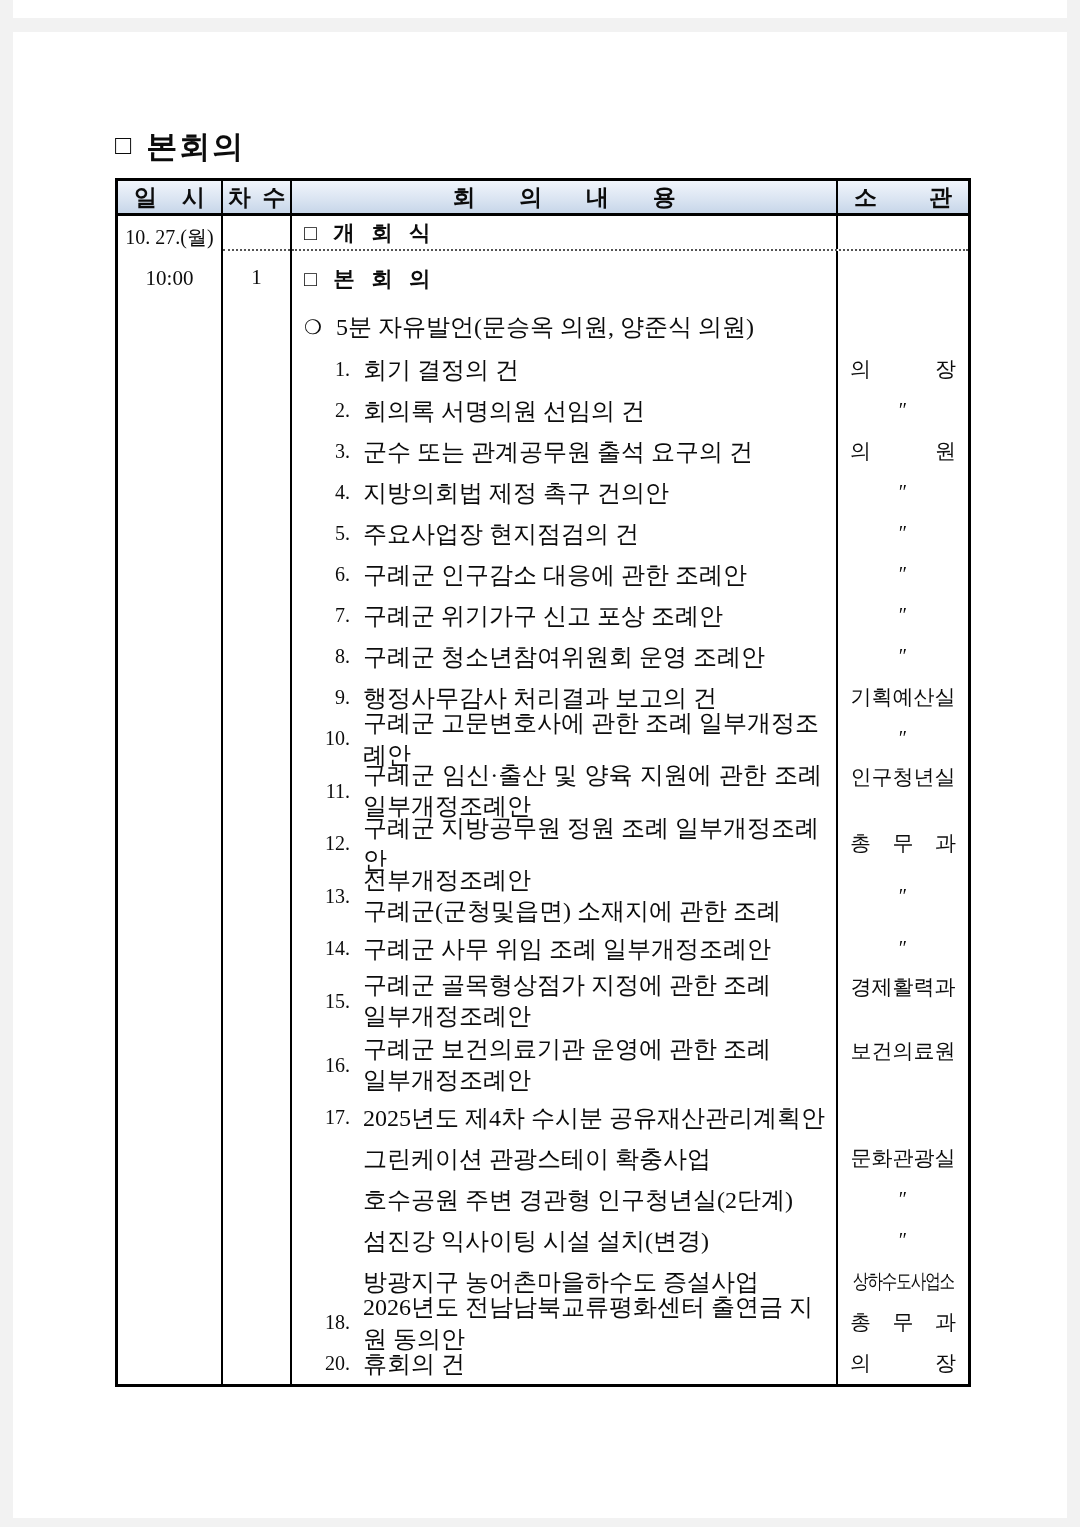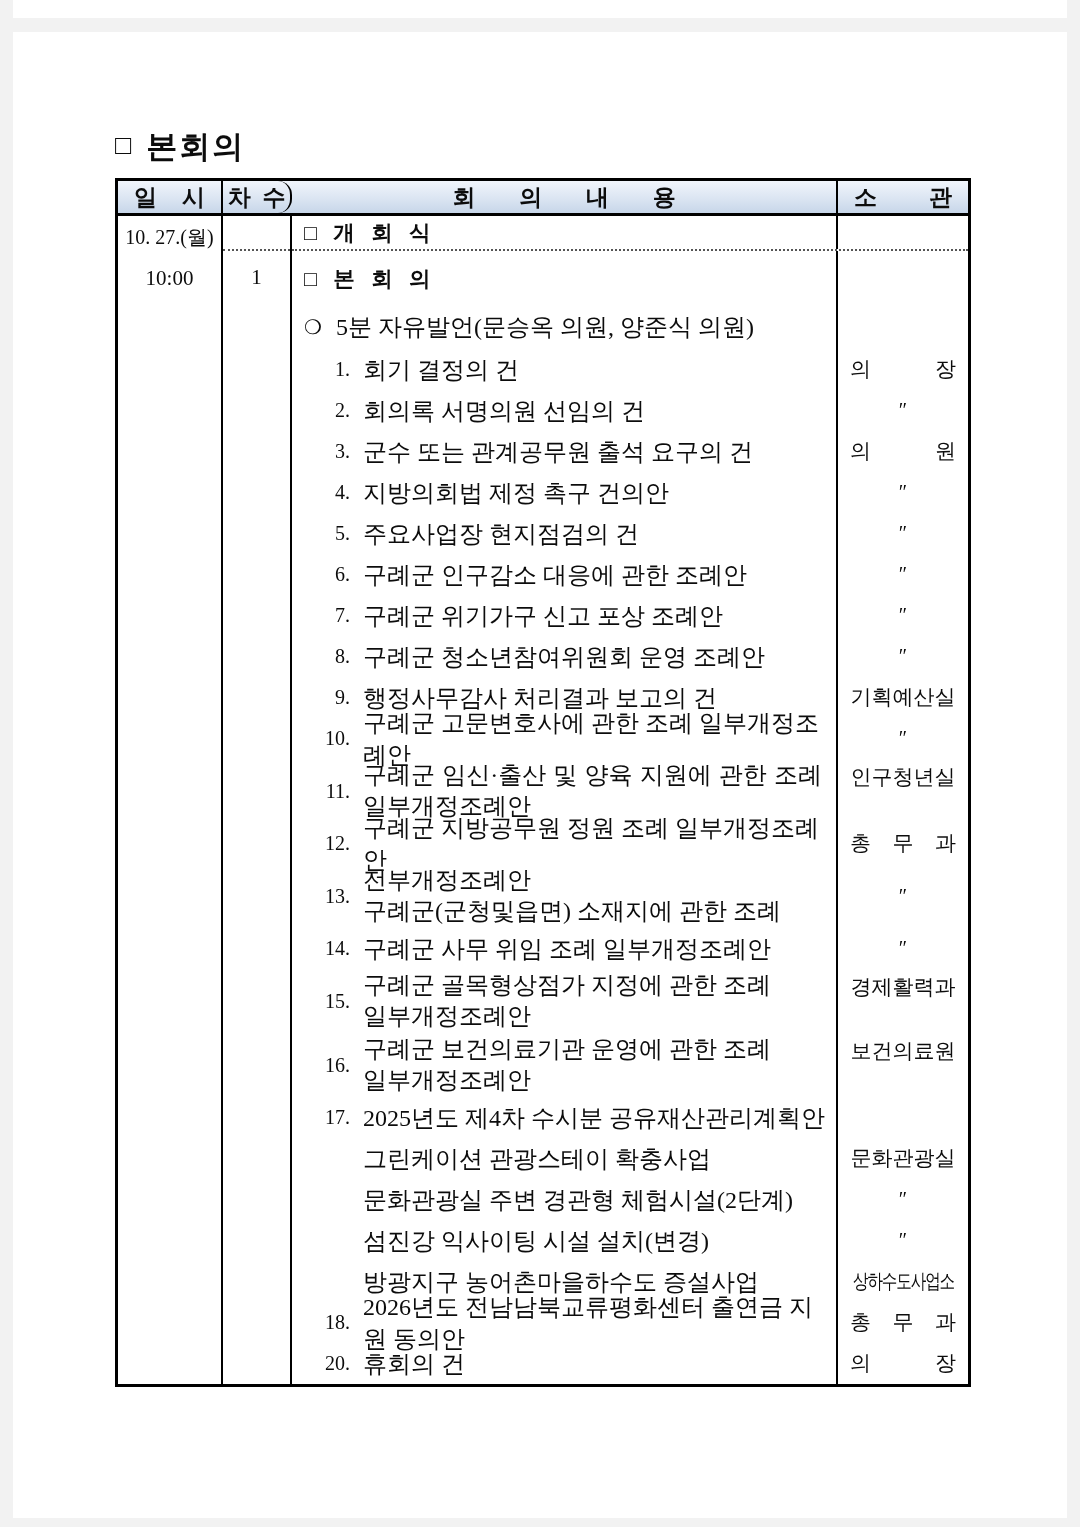--- a/index.html
+++ b/index.html
@@ -20,21 +20,21 @@
 
   
   .tbl { position:absolute; left:102px; top:146px; width:850px; border:3px solid #000; background:#fff; }
   .thead {
     display:flex; height:32px;
     background:linear-gradient(180deg,#f1f5fb 0%,#dbe5f2 55%,#c7d6e9 100%);
     border-bottom:3px solid #000;
   }
   .th { display:flex; align-items:center; justify-content:center; font-weight:bold; font-size:23px; }
   .th1 { width:103px; border-right:2px solid #000; }
-  .th2 { width:67px;  border-right:2px solid #000; word-spacing:6px;border-radius:14px; }
+  .th2 { width:67px;  border-right:2px solid #000; word-spacing:6px; }
   .th3 { flex:1;      border-right:2px solid #000; word-spacing:38px; }
   .th4 { width:130px; }
   .th1 .spread, .th4 .spread {
     display:block; width:100%; padding:0 16px; box-sizing:border-box;
     text-align:justify; text-align-last:justify;
   }
 
   .tbody { display:flex; align-items:stretch; }
   .cell-datetime { width:103px; border-right:2px solid #000; text-align:center; padding-top:8px; }
   .date-line { font-size:20px; white-space:nowrap; }
@@ -310,21 +310,21 @@
             <div class="arow single sub">
               <div class="c-content">
                 <span class="txt">그린케이션 관광스테이 확충사업</span>
               </div>
               <div class="c-jur">
                 <span class="jur jur-center">문화관광실</span>
               </div>
             </div>
             <div class="arow single sub">
               <div class="c-content">
-                <span class="txt">문화관광실 주변 경관형 체험시설(2단계)</span>
+                <span class="txt">호수공원 주변 경관형 인구청년실(2단계)</span>
               </div>
               <div class="c-jur">
                 <span class="jur jur-ditto">″</span>
               </div>
             </div>
             <div class="arow single sub">
               <div class="c-content">
                 <span class="txt">섬진강 익사이팅 시설 설치(변경)</span>
               </div>
               <div class="c-jur">

